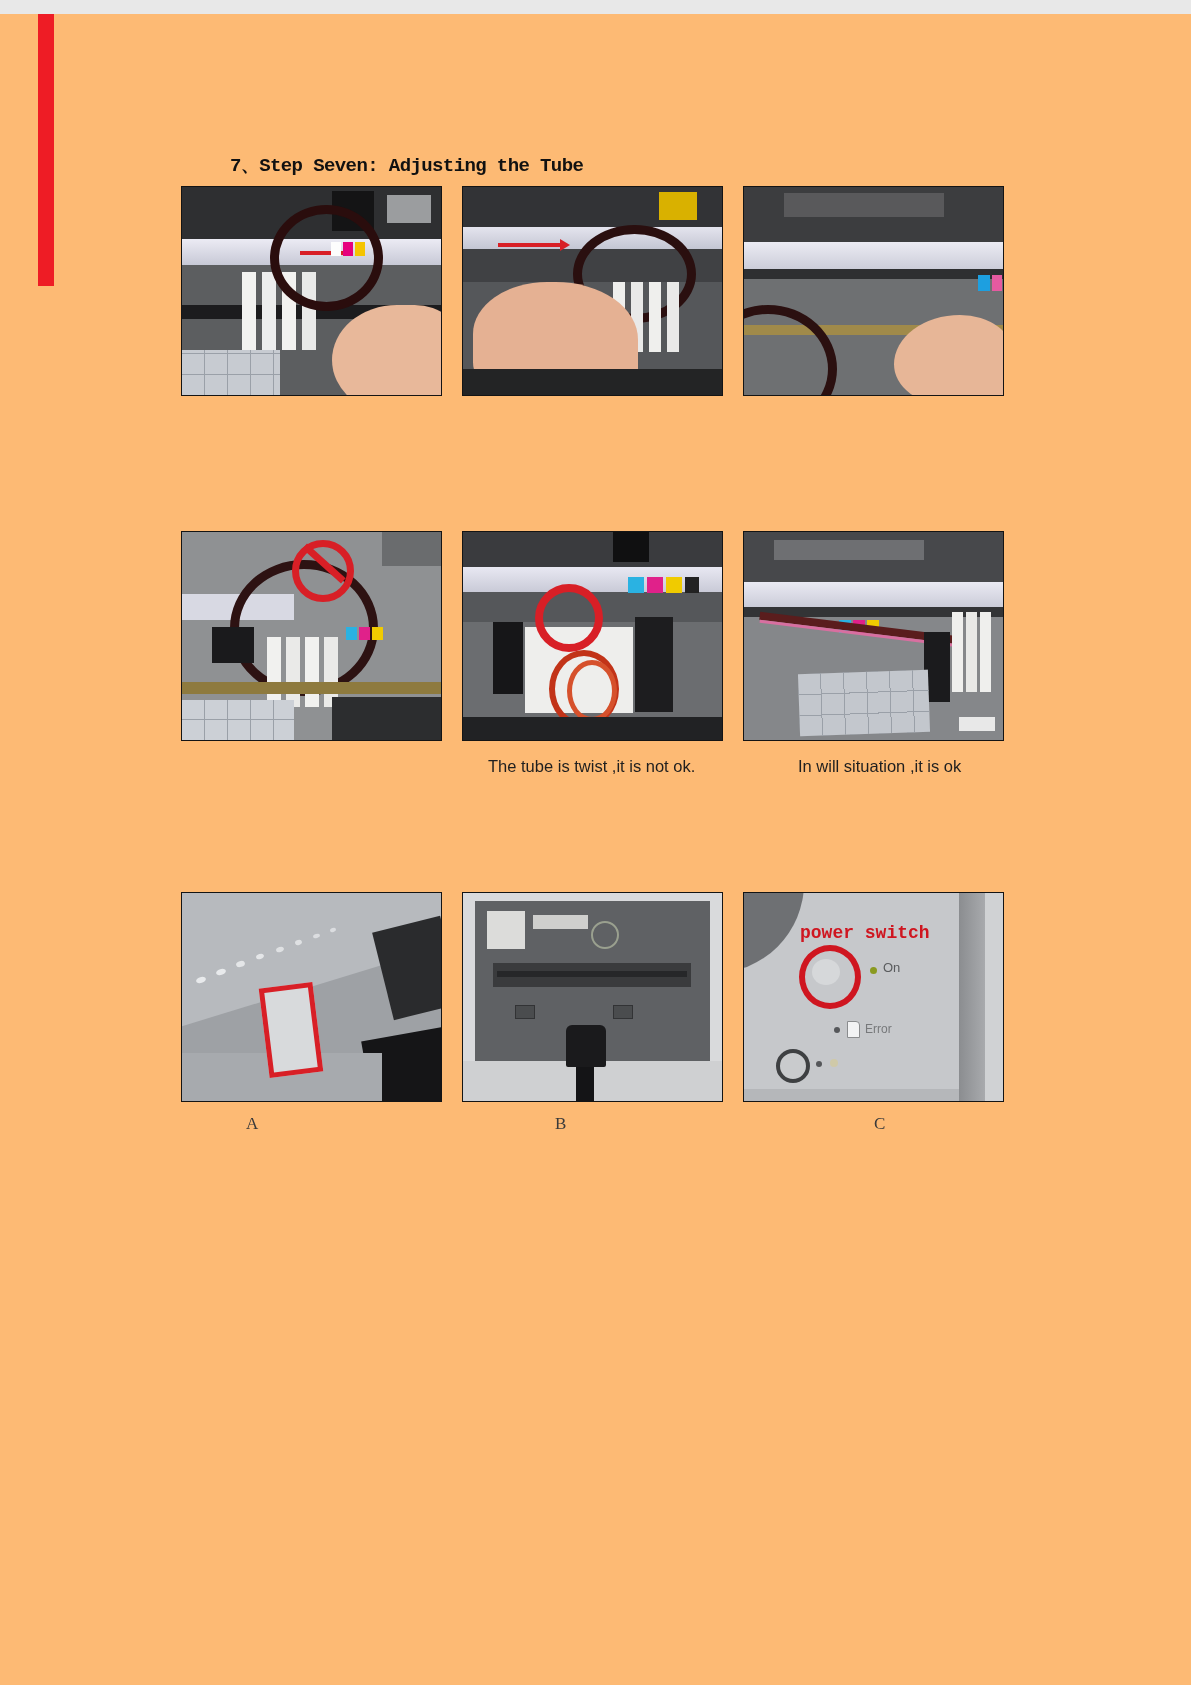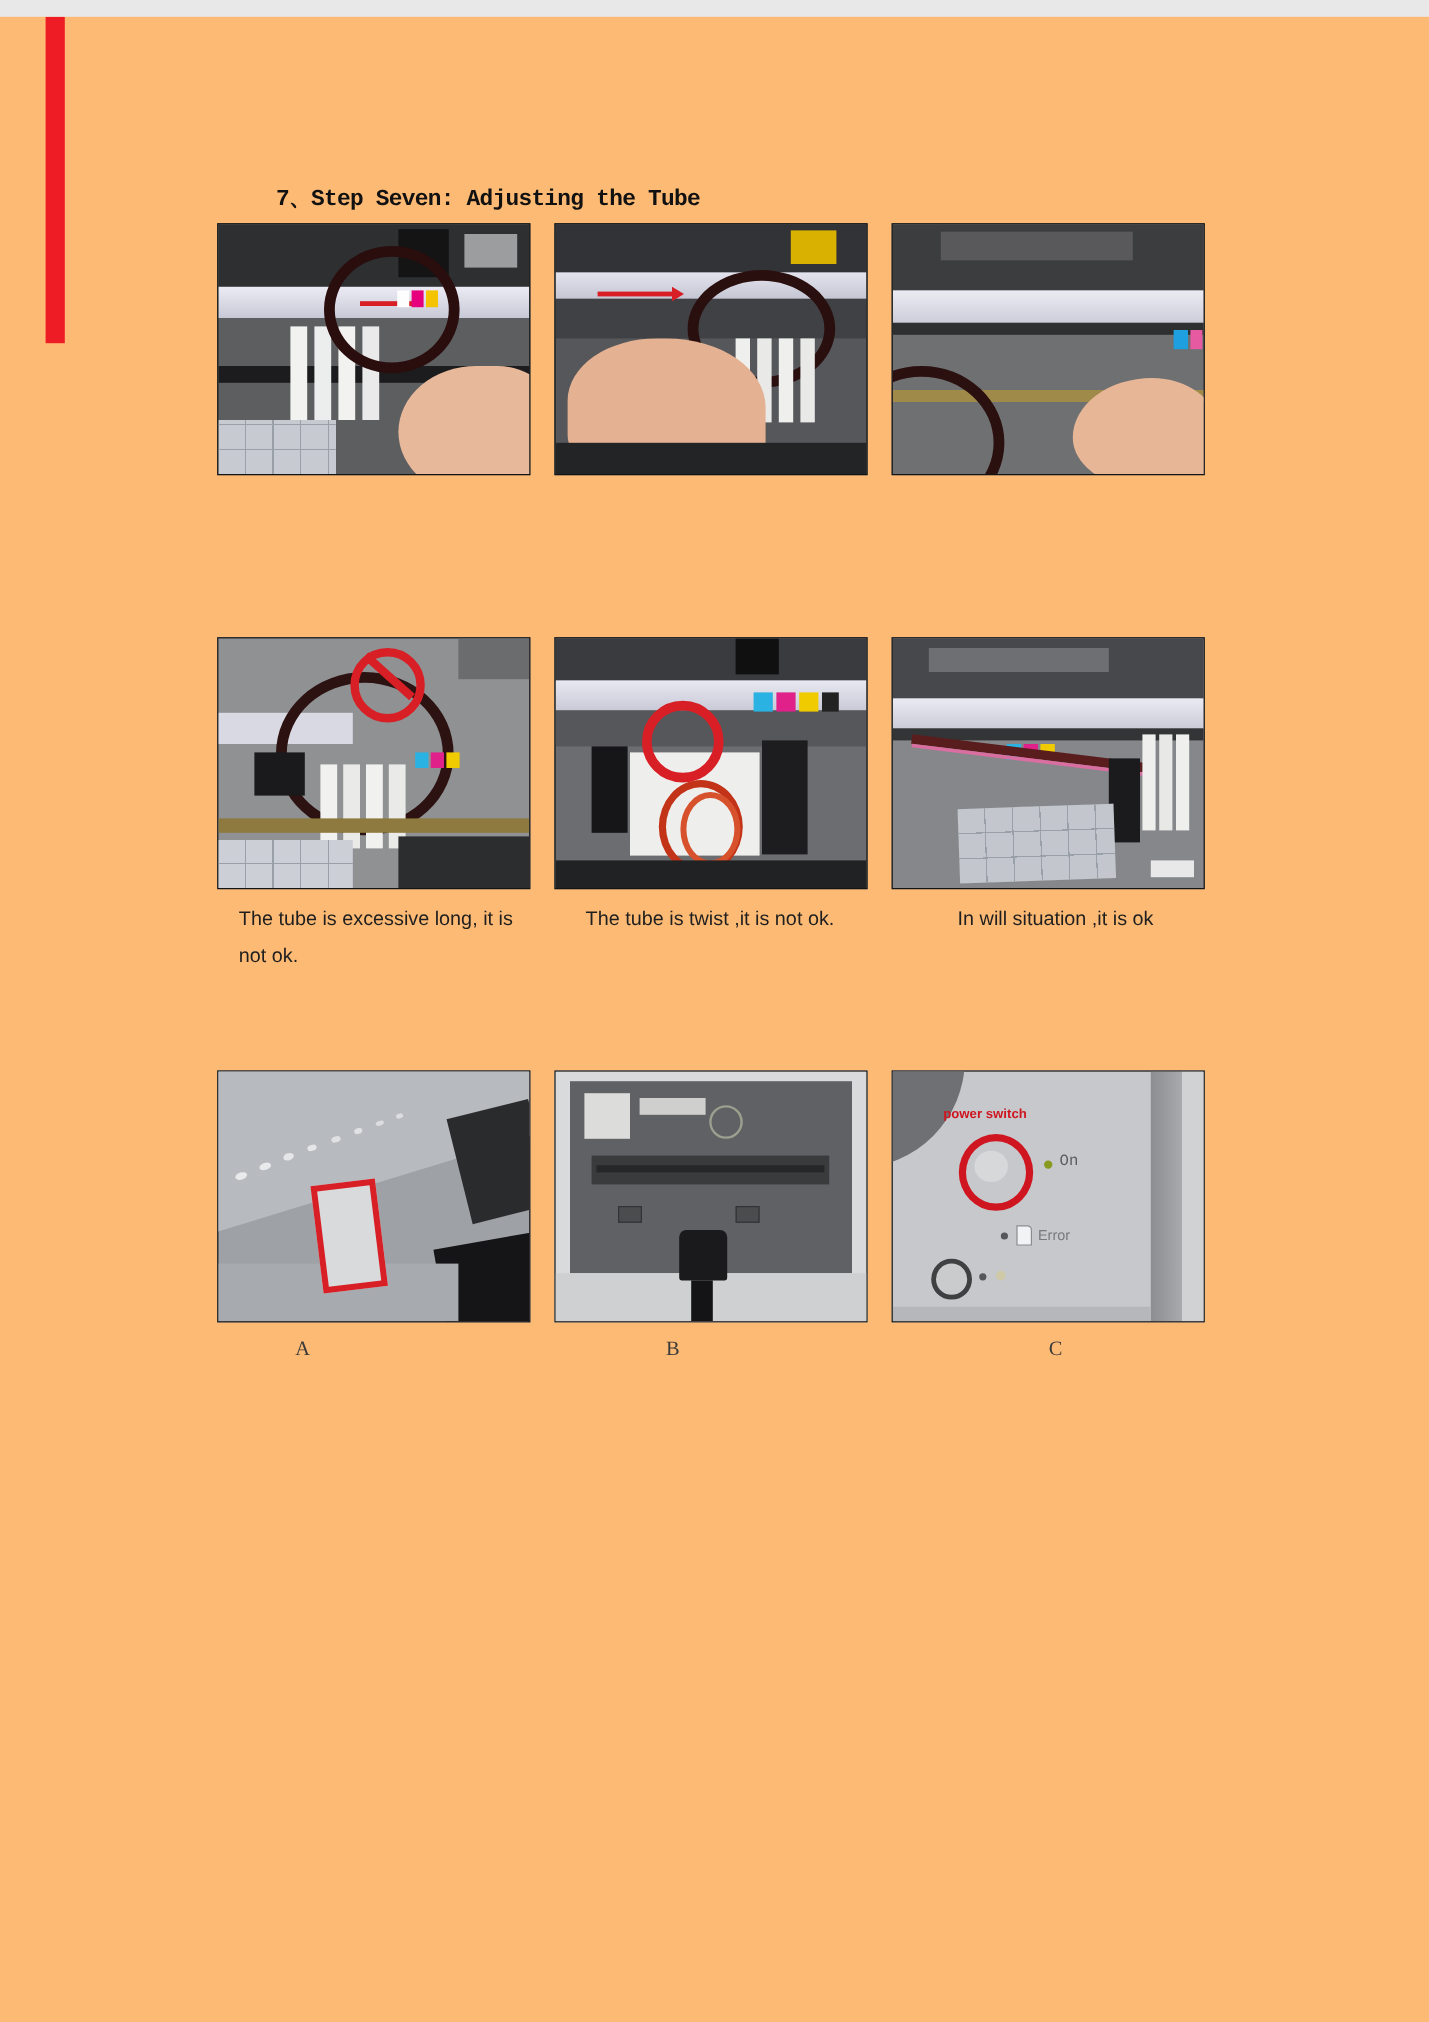--- a/index.html
+++ b/index.html
@@ -131,21 +131,20 @@
     <div style="left:15px;top:92px;width:200px;height:8px;background:#5a1d1d;transform:rotate(7deg);"></div>
     <div style="left:15px;top:100px;width:200px;height:3px;background:#d86fa0;transform:rotate(7deg);"></div>
     <div style="left:180px;top:100px;width:26px;height:70px;background:#1b1b1d;"></div>
     <div style="left:208px;top:80px;width:11px;height:80px;background:#efefed;"></div>
     <div style="left:222px;top:80px;width:11px;height:80px;background:#e8e8e6;"></div>
     <div style="left:236px;top:80px;width:11px;height:80px;background:#efefed;"></div>
     <div class="grid" style="left:55px;top:140px;width:130px;height:62px;background-color:#c3c7cd;transform:rotate(-2deg);"></div>
     <div style="left:215px;top:185px;width:36px;height:14px;background:#e8e8e8;"></div>
   </div>
 
-  <div class="abs caption" style="left:199px;width:240px;">The tube is excessive long, it is not ok.</div>
   <div class="abs caption" style="left:488px;white-space:nowrap;">The tube is twist ,it is not ok.</div>
   <div class="abs caption" style="left:798px;white-space:nowrap;">In will situation ,it is ok</div>
 
 
   <div class="ph" style="left:181px;top:878px;background:#9ea1a5;">
     <div style="left:-40px;top:-60px;width:340px;height:150px;background:#b7babe;transform:rotate(-17deg);"></div>
     <div style="left:14px;top:84px;width:10px;height:6px;background:#e8eaec;border-radius:50%;transform:rotate(-17deg);"></div>
     <div style="left:34px;top:76px;width:10px;height:6px;background:#e8eaec;border-radius:50%;transform:rotate(-17deg);"></div>
     <div style="left:54px;top:68px;width:9px;height:6px;background:#e4e6e8;border-radius:50%;transform:rotate(-17deg);"></div>
     <div style="left:74px;top:61px;width:8px;height:5px;background:#e4e6e8;border-radius:50%;transform:rotate(-17deg);"></div>
@@ -170,25 +169,25 @@
     <div style="left:150px;top:112px;width:18px;height:12px;background:#4a4c4e;border:1px solid #323335;"></div>
     <div style="left:0;top:168px;width:259px;height:40px;background:#cfd0d2;"></div>
     <div style="left:103px;top:132px;width:40px;height:42px;background:#1a1a1c;border-radius:6px 6px 2px 2px;"></div>
     <div style="left:113px;top:174px;width:18px;height:34px;background:#141416;"></div>
   </div>
 
   <div class="ph" style="left:743px;top:878px;background:#c6c8cb;">
     <div style="left:-30px;top:-40px;width:90px;height:120px;background:#6e7073;border-radius:0 0 90px 0;"></div>
     <div style="left:215px;top:0;width:26px;height:208px;background:linear-gradient(90deg,#8b8d90,#a8aaad);"></div>
     <div style="left:241px;top:0;width:18px;height:208px;background:#d0d2d4;"></div>
-    <div style="left:42px;top:30px;font-family:Liberation Sans, sans-serif;font-weight:bold;font-size:11px;color:#cf1620;white-space:nowrap;">power switch</div>
+    <div style="left:56px;top:30px;font-family:Liberation Mono, monospace;font-weight:bold;font-size:18px;color:#cf1620;white-space:nowrap;">power switch</div>
     <div class="ring" style="left:55px;top:52px;width:50px;height:52px;border-width:6px;border-color:#cf1620;"></div>
     <div style="left:68px;top:66px;width:28px;height:26px;background:#d6d8da;border-radius:50%;"></div>
     <div style="left:126px;top:74px;width:7px;height:7px;background:#8a9a20;border-radius:50%;"></div>
-    <div style="left:139px;top:67px;font-size:13px;color:#5a5c5e;font-family:Liberation Mono, monospace;">On</div>
+    <div style="left:139px;top:67px;font-size:13px;color:#5a5c5e;">On</div>
     <div style="left:90px;top:134px;width:6px;height:6px;background:#55575a;border-radius:50%;"></div>
     <div style="left:103px;top:128px;width:11px;height:15px;background:#f2f3f4;border:1px solid #8a8c8e;border-radius:0 4px 0 0;"></div>
     <div style="left:121px;top:129px;font-size:12px;color:#77797b;">Error</div>
     <div class="ring" style="left:32px;top:156px;width:26px;height:26px;border-width:4px;border-color:#3e4042;background:#c9cbcd;"></div>
     <div style="left:72px;top:168px;width:6px;height:6px;background:#55575a;border-radius:50%;"></div>
     <div style="left:86px;top:166px;width:8px;height:8px;background:#cfc9a8;border-radius:50%;"></div>
     <div style="left:0;top:196px;width:215px;height:12px;background:#b5b7ba;"></div>
   </div>
 
   <div class="abs plabel" style="left:246px;">A</div>

